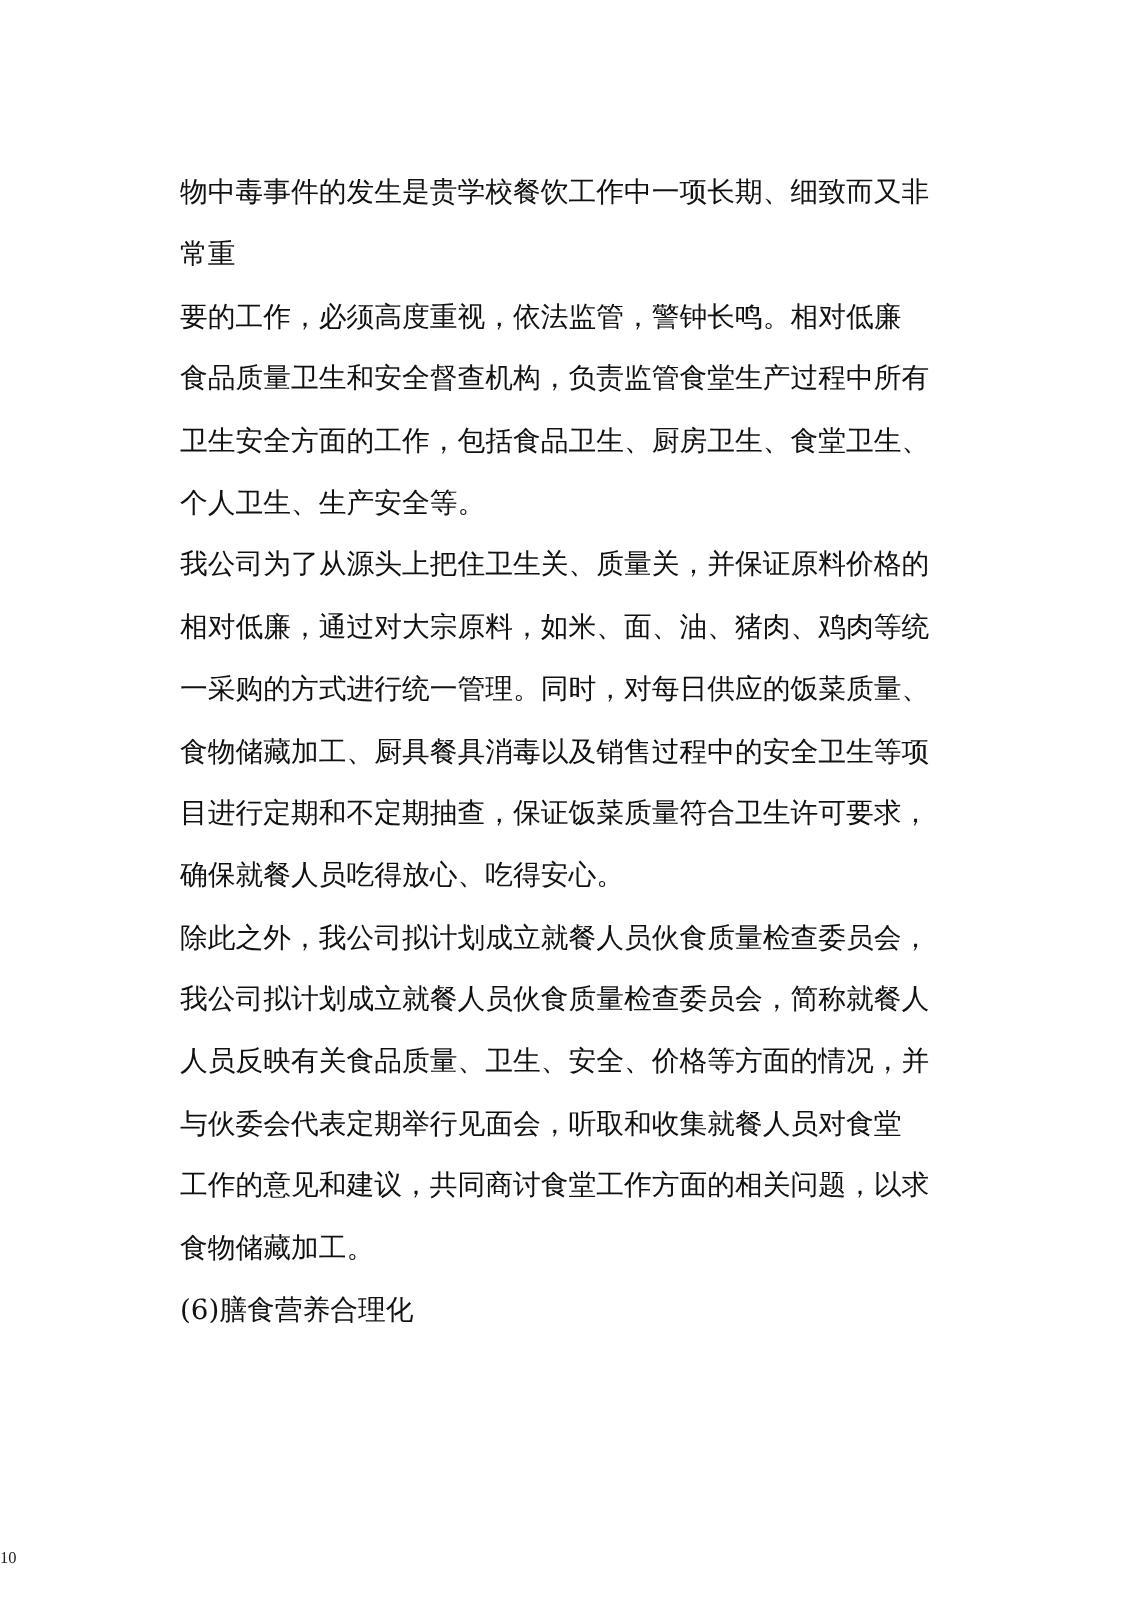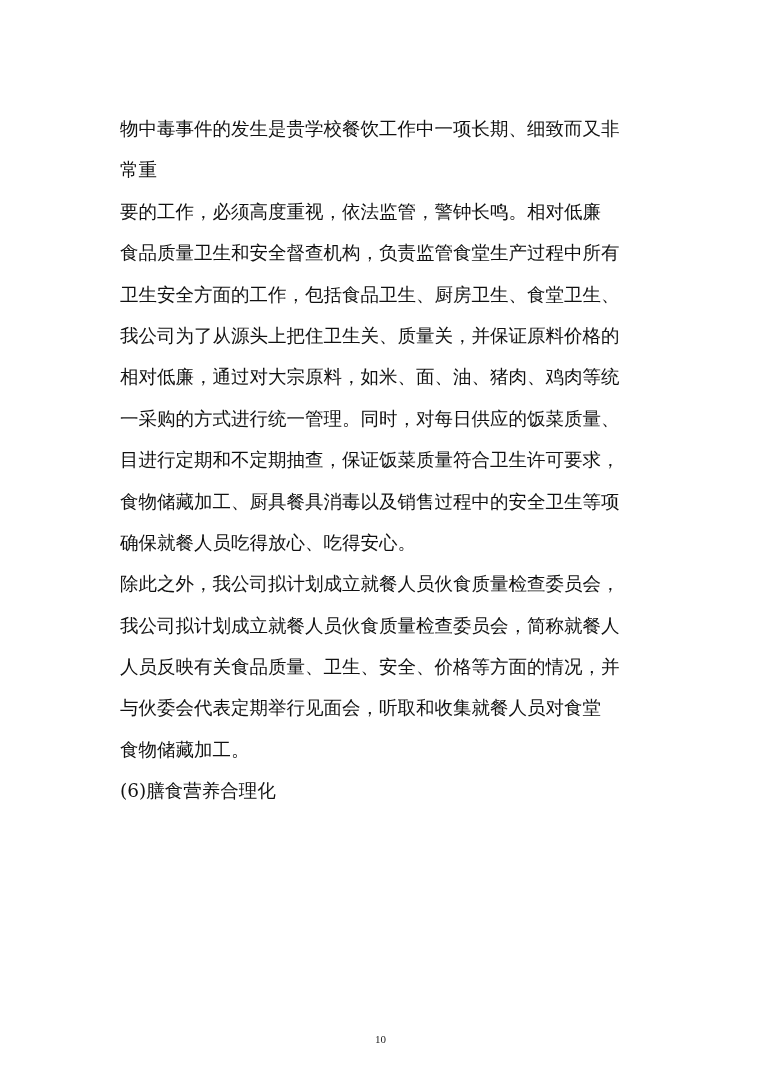--- a/index.html
+++ b/index.html
@@ -36,44 +36,46 @@
       line-height: 41.4px;
       font-size: 18.5px;
       white-space: nowrap;
       letter-spacing: 0px;
     }
     .page-number {
       position: absolute;
       left: 0;
       width: 761px;
       top: 1017px;
-      text-align: center;
+      text-align: left;
       font-size: 11px;
       font-family: "Liberation Serif", "DejaVu Serif", serif;
       color: #222222;
     }
   </style>
 </head>
 <body>
 
 <div class="page">
   <div class="body-text">
     <span class="line">物中毒事件的发生是贵学校餐饮工作中一项长期、细致而又非</span>
     <span class="line">常重</span>
     <span class="line">要的工作，必须高度重视，依法监管，警钟长鸣。相对低廉</span>
     <span class="line">食品质量卫生和安全督查机构，负责监管食堂生产过程中所有</span>
     <span class="line">卫生安全方面的工作，包括食品卫生、厨房卫生、食堂卫生、</span>
+    <span class="line">个人卫生、生产安全等。</span>
     <span class="line">我公司为了从源头上把住卫生关、质量关，并保证原料价格的</span>
     <span class="line">相对低廉，通过对大宗原料，如米、面、油、猪肉、鸡肉等统</span>
     <span class="line">一采购的方式进行统一管理。同时，对每日供应的饭菜质量、</span>
+    <span class="line">食物储藏加工、厨具餐具消毒以及销售过程中的安全卫生等项</span>
     <span class="line">目进行定期和不定期抽查，保证饭菜质量符合卫生许可要求，</span>
-    <span class="line">食物储藏加工、厨具餐具消毒以及销售过程中的安全卫生等项</span>
     <span class="line">确保就餐人员吃得放心、吃得安心。</span>
     <span class="line">除此之外，我公司拟计划成立就餐人员伙食质量检查委员会，</span>
     <span class="line">我公司拟计划成立就餐人员伙食质量检查委员会，简称就餐人</span>
     <span class="line">人员反映有关食品质量、卫生、安全、价格等方面的情况，并</span>
     <span class="line">与伙委会代表定期举行见面会，听取和收集就餐人员对食堂</span>
+    <span class="line">工作的意见和建议，共同商讨食堂工作方面的相关问题，以求</span>
     <span class="line">食物储藏加工。</span>
     <span class="line">(6)膳食营养合理化</span>
   </div>
 
   <div class="page-number">10</div>
 </div>
 
 </body></html>

